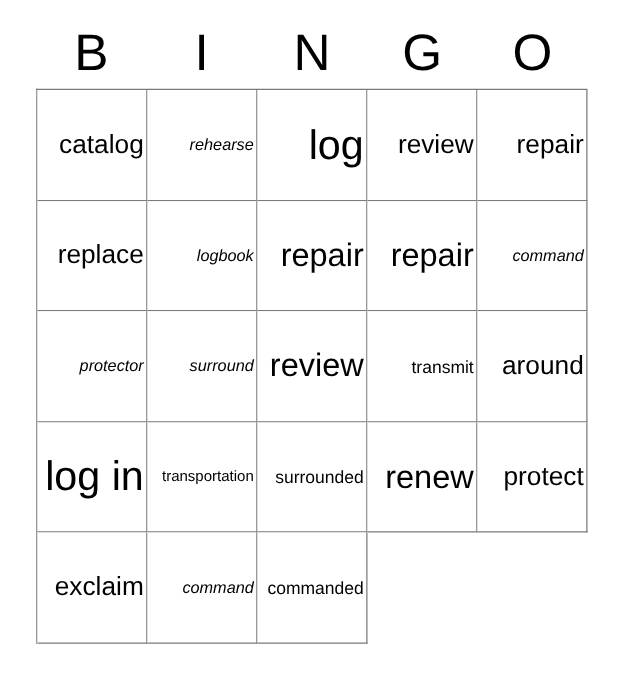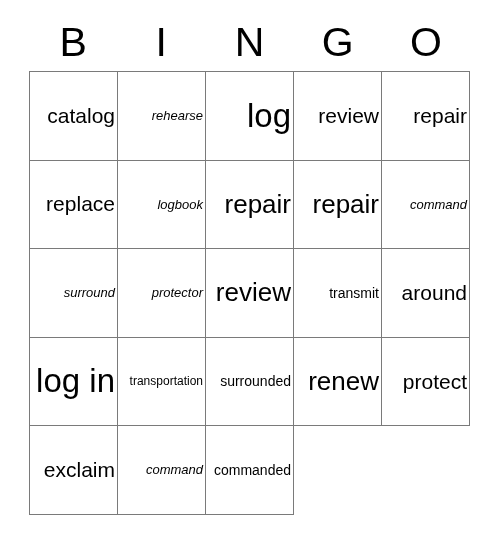--- a/index.html
+++ b/index.html
@@ -127,24 +127,24 @@
         <span class="cell-text sz-l">repair</span>
       </div>
     <div class="cell">
         <span class="cell-text sz-l">repair</span>
       </div>
     <div class="cell">
         <span class="cell-text sz-s">command</span>
       </div>
 
     <div class="cell">
-        <span class="cell-text sz-s">surround</span>
+        <span class="cell-text sz-s">protector</span>
       </div>
     <div class="cell">
-        <span class="cell-text sz-s">protector</span>
+        <span class="cell-text sz-s">surround</span>
       </div>
     <div class="cell">
         <span class="cell-text sz-l">review</span>
       </div>
     <div class="cell">
         <span class="cell-text sz-xs">transmit</span>
       </div>
 
     <div class="cell">
         <span class="cell-text sz-m">around</span>

